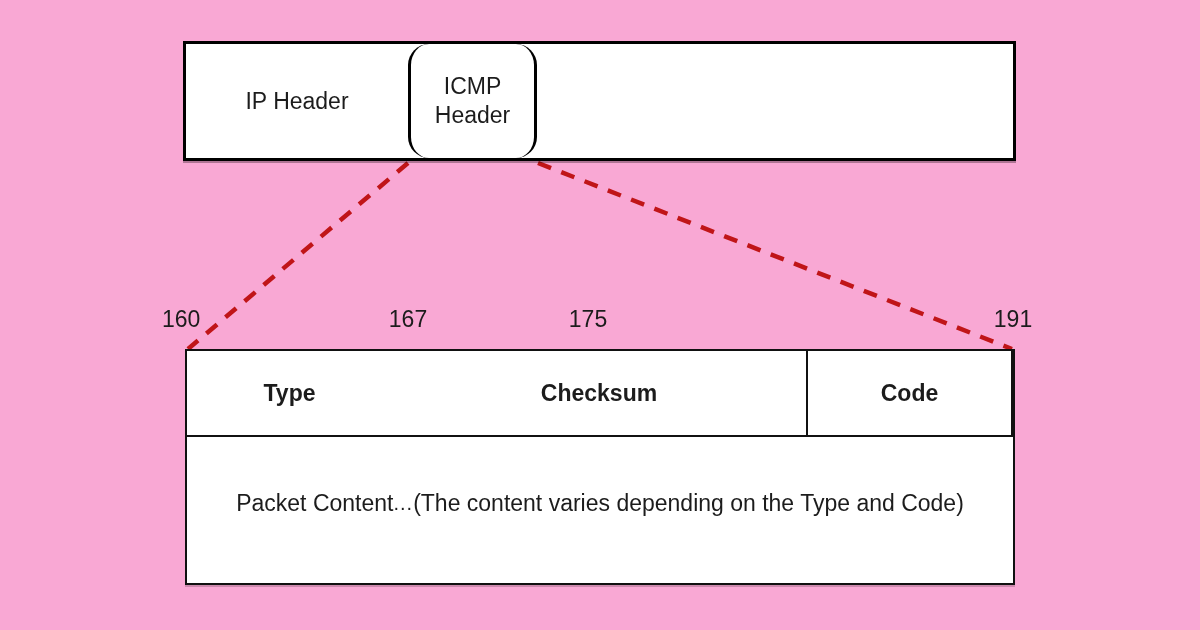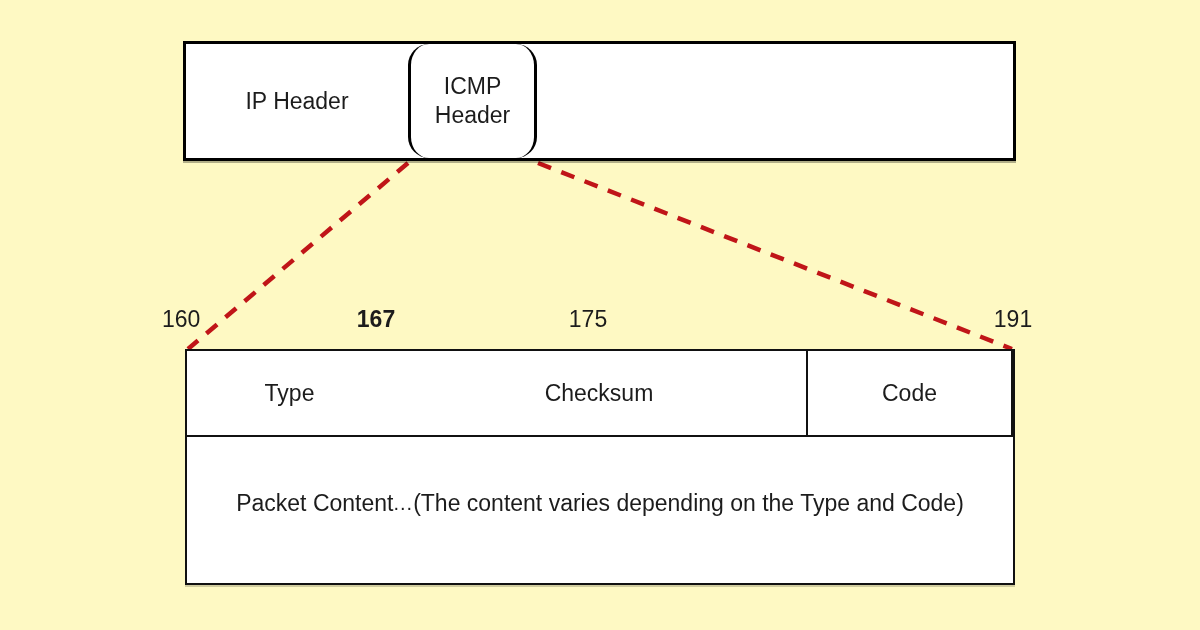--- a/index.html
+++ b/index.html
@@ -7,21 +7,21 @@
   body {
     font-family: "Liberation Sans", "DejaVu Sans", sans-serif;
     background: #ffffff;
     color: #1c1c1c;
     overflow: hidden;
   }
   .canvas {
     position: relative;
     width: 1200px;
     height: 630px;
-    background: #fef9c3;
+    background: #f9a8d4;
     padding-left: 47px;
   }
   svg.connector-layer {
     position: absolute;
     left: 0; top: 0;
     width: 1200px; height: 630px;
     pointer-events: none;
   }
   
   .top-box {
@@ -47,38 +47,39 @@
   .cell-icmp-d { flex: 1 1 auto; }
   
   .offset {
     position: absolute;
     top: 306px;
     font-size: 23px;
     color: #1c1c1c;
     white-space: nowrap;
   }
   .offset-160 { left: 162px; }
-  .offset-167 { left: 376px; transform: translateX(-50%); font-weight: bold; }
+  .offset-167 { left: 408px; transform: translateX(-50%); }
   .offset-175 { left: 588px; transform: translateX(-50%); }
   .offset-191 { left: 1013px; transform: translateX(-50%); }
   
   .detail-box {
     position: absolute;
     left: 185px; top: 349px;
     width: 830px; height: 236px;
     border: 2px solid #111;
     background: #fff;
     display: flex;
     flex-direction: column;
     box-shadow: 0 2px 0 rgba(0,0,0,0.18);
   }
   .field-row {
     flex: 0 0 86px;
     display: flex;
     border-bottom: 2px solid #111;
+    font-weight: bold;
   }
   .field-row .cell {
     display: flex;
     align-items: center;
     justify-content: center;
     font-size: 23px;
     color: #1c1c1c;
   }
   .cell-type     { flex: 0 0 205px; }
   .cell-code     { flex: 0 0 207px; border-left: 2px solid #111; border-right: 2px solid #111; }

